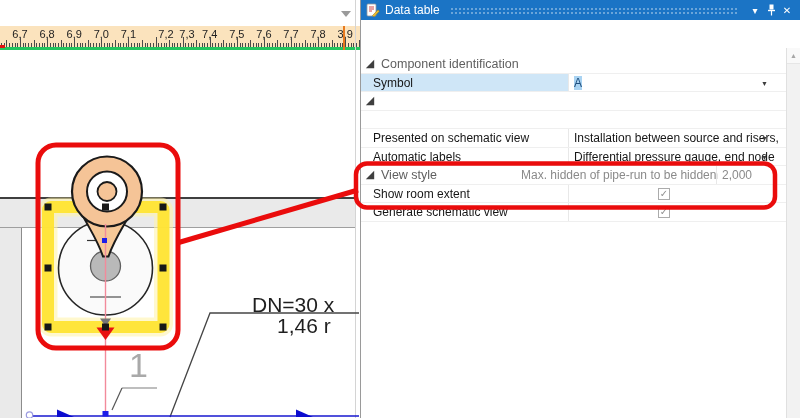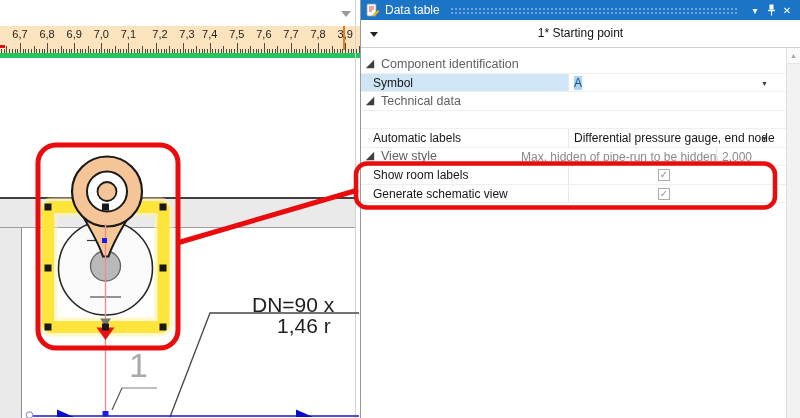--- a/index.html
+++ b/index.html
@@ -4,22 +4,22 @@
 <style>
   html,body{margin:0;padding:0;background:#fff;}
   .screen{position:relative;width:800px;height:418px;overflow:hidden;
           font-family:"Liberation Sans","DejaVu Sans",sans-serif;background:#fff;}
 
   
   .canvas{position:absolute;left:0;top:0;width:360px;height:418px;overflow:hidden;background:#fff;}
   .topstrip{position:absolute;left:0;top:0;width:360px;height:26px;background:#fff;}
   .canvas-caret{position:absolute;left:341px;top:11px;width:0;height:0;
     border-left:5px solid transparent;border-right:5px solid transparent;border-top:6px solid #9a9a9a;}
-  .ruler{position:absolute;left:0;top:26px;width:360px;height:32px;background:#fbe3bd;
-         border-bottom:5px solid #22c55e;overflow:hidden;box-sizing:border-box;text-align:center;}
+  .ruler{position:absolute;left:0;top:26px;width:360px;height:24px;background:#fbe3bd;
+         border-bottom:3px solid #22c55e;overflow:hidden;box-sizing:border-box;text-align:center;}
   .rlabel{position:absolute;top:2px;font-size:11px;color:#222;transform:translateX(-50%);white-space:nowrap;}
   .tick{position:absolute;bottom:0;width:1px;background:#4a4a4a;}
   .ruler-cursor{position:absolute;left:343px;top:26px;width:2px;height:24px;background:#e87a1e;}
   .ruler-origin{position:absolute;left:0;top:45px;width:5px;height:3px;background:#e01111;}
 
   .wall-h{position:absolute;left:0;top:197px;width:356px;height:31px;background:#eaeaea;
           border-top:2px solid #3f3f3f;border-bottom:1px solid #9f9f9f;box-sizing:border-box;}
   .wall-v{position:absolute;left:0;top:228px;width:22px;height:190px;background:#eaeaea;
           border-right:1px solid #8c8c8c;box-sizing:border-box;}
   .canvas-edge{position:absolute;left:355px;top:0;width:1px;height:418px;background:#d4d4d4;}
@@ -78,21 +78,21 @@
   <div class="canvas">
     <div class="topstrip"></div>
     <div class="canvas-caret"></div>
 
     <div class="ruler" id="ruler">
         <span class="rlabel" style="left: 20px;">6,7</span>
         <span class="rlabel" style="left: 47.1px;">6,8</span>
         <span class="rlabel" style="left: 74.2px;">6,9</span>
         <span class="rlabel" style="left: 101.3px;">7,0</span>
         <span class="rlabel" style="left: 128.4px;">7,1</span>
-        <span class="rlabel" style="left: 160px;">7,2</span>
+        <span class="rlabel" style="left: 166px;">7,2</span>
         <span class="rlabel" style="left: 187px;">7,3</span>
         <span class="rlabel" style="left: 209.7px;">7,4</span>
         <span class="rlabel" style="left: 236.8px;">7,5</span>
         <span class="rlabel" style="left: 263.9px;">7,6</span>
         <span class="rlabel" style="left: 291px;">7,7</span>
         <span class="rlabel" style="left: 318.1px;">7,8</span>
         <span class="rlabel" style="left: 345.2px;">3,9</span>
         <div class="tick" style="left: 1.03px; height: 4px;"></div>
         <div class="tick" style="left: 3.74px; height: 4px;"></div>
         <div class="tick" style="left: 6.45px; height: 7px;"></div>
@@ -271,21 +271,21 @@
       <line x1="122" y1="388" x2="157" y2="388" stroke="#a9a9a9" stroke-width="1.6"></line>
       <line x1="122" y1="388" x2="112" y2="410" stroke="#555" stroke-width="1.2"></line>
 
       <line x1="33" y1="416" x2="359" y2="416" stroke="#1717cf" stroke-width="1.4"></line>
       <circle cx="29.5" cy="415" r="3.2" fill="#fff" stroke="#9a9ae0" stroke-width="1.2"></circle>
       <path d="M57,417 L57,409.5 L74,417 Z" fill="#0c0ccf"></path>
       <path d="M296,417 L296,409.5 L313,417 Z" fill="#0c0ccf"></path>
       <rect x="102.5" y="411" width="6" height="5.5" fill="#1d1de8"></rect>
     </svg>
 
-    <div class="dn-label">DN=90 x</div>
+    <div class="dn-label">DN=30 x</div>
     <div class="len-label">1,46 r</div>
     <div class="item-number">1</div>
   </div>
 
   <div class="panel">
     <div class="titlebar">
       <svg width="14" height="14" viewBox="0 0 14 14">
         <rect x="1" y="1" width="9" height="12" rx="1" fill="#fff" stroke="#9a9a9a" stroke-width="0.8"></rect>
         <path d="M3 4h5 M3 6h5 M3 8h3" stroke="#d04545" stroke-width="1"></path>
         <path d="M6.5 12.5 L12 6.8 L13.4 8.2 L7.9 13.9 Z" fill="#f0c030" stroke="#8a6a10" stroke-width="0.5"></path>
@@ -296,43 +296,42 @@
       <span class="tb-btn">
         <svg width="9" height="12" viewBox="0 0 9 12">
           <rect x="2.5" y="0.5" width="4" height="5" fill="#fff"></rect>
           <line x1="1" y1="6.5" x2="8" y2="6.5" stroke="#fff" stroke-width="1.4"></line>
           <line x1="4.5" y1="7" x2="4.5" y2="11.5" stroke="#fff" stroke-width="1.2"></line>
         </svg>
       </span>
       <span class="tb-btn">✕</span>
     </div>
 
-    <div class="selector">
-      <span class="selector-caret"></span>
-      <span class="selector-text">1* Starting point</span>
-    </div>
 
     <div class="pgrid" id="pgrid">
         <div class="prow group">
           <svg width="10" height="10" viewBox="0 0 12 12" class="exp">
             <polygon points="11,1 11,11 1,11" fill="#3f3f3f"></polygon>
           </svg>
           <span>Component identification</span>
         </div>
         <div class="prow dropdown">
           <div class="plabel sel">Symbol</div>
           <div class="pvalue"><span class="vtext vsel">A</span><span class="ddc">▼</span></div>
         </div>
         <div class="prow group">
           <svg width="10" height="10" viewBox="0 0 12 12" class="exp">
             <polygon points="11,1 11,11 1,11" fill="#3f3f3f"></polygon>
           </svg>
-          <span>Technical data</span>
         </div>
         <div class="prow dropdown">
+        </div>
+        <div class="prow dropdown">
+          <div class="plabel">Presented on schematic view</div>
+          <div class="pvalue"><span class="vtext">Installation between source and risers,</span><span class="ddc">▼</span></div>
         </div>
         <div class="prow dropdown">
           <div class="plabel">Automatic labels</div>
           <div class="pvalue"><span class="vtext">Differential pressure gauge, end node</span><span class="ddc">▼</span></div>
         </div>
         <div class="prow unit">
           <div class="plabel">Apparent shift - Supply</div>
           <div class="pvalue"><span class="vtext">-0,040</span><span class="unit">m</span></div>
         </div>
         <div class="prow unit">
@@ -343,21 +342,21 @@
           <div class="plabel">Max. hidden of pipe-run to be hidden</div>
           <div class="pvalue"><span class="vtext">2,000</span><span class="unit">m</span></div>
         </div>
         <div class="prow group">
           <svg width="10" height="10" viewBox="0 0 12 12" class="exp">
             <polygon points="11,1 11,11 1,11" fill="#3f3f3f"></polygon>
           </svg>
           <span>View style</span>
         </div>
         <div class="prow checkbox">
-          <div class="plabel">Show room labels</div>
+          <div class="plabel">Show room extent</div>
           <div class="pvalue">
             <span class="cbx">✓</span>
           </div>
         </div>
         <div class="prow checkbox">
           <div class="plabel">Generate schematic view</div>
           <div class="pvalue">
             <span class="cbx">✓</span>
           </div>
         </div>

